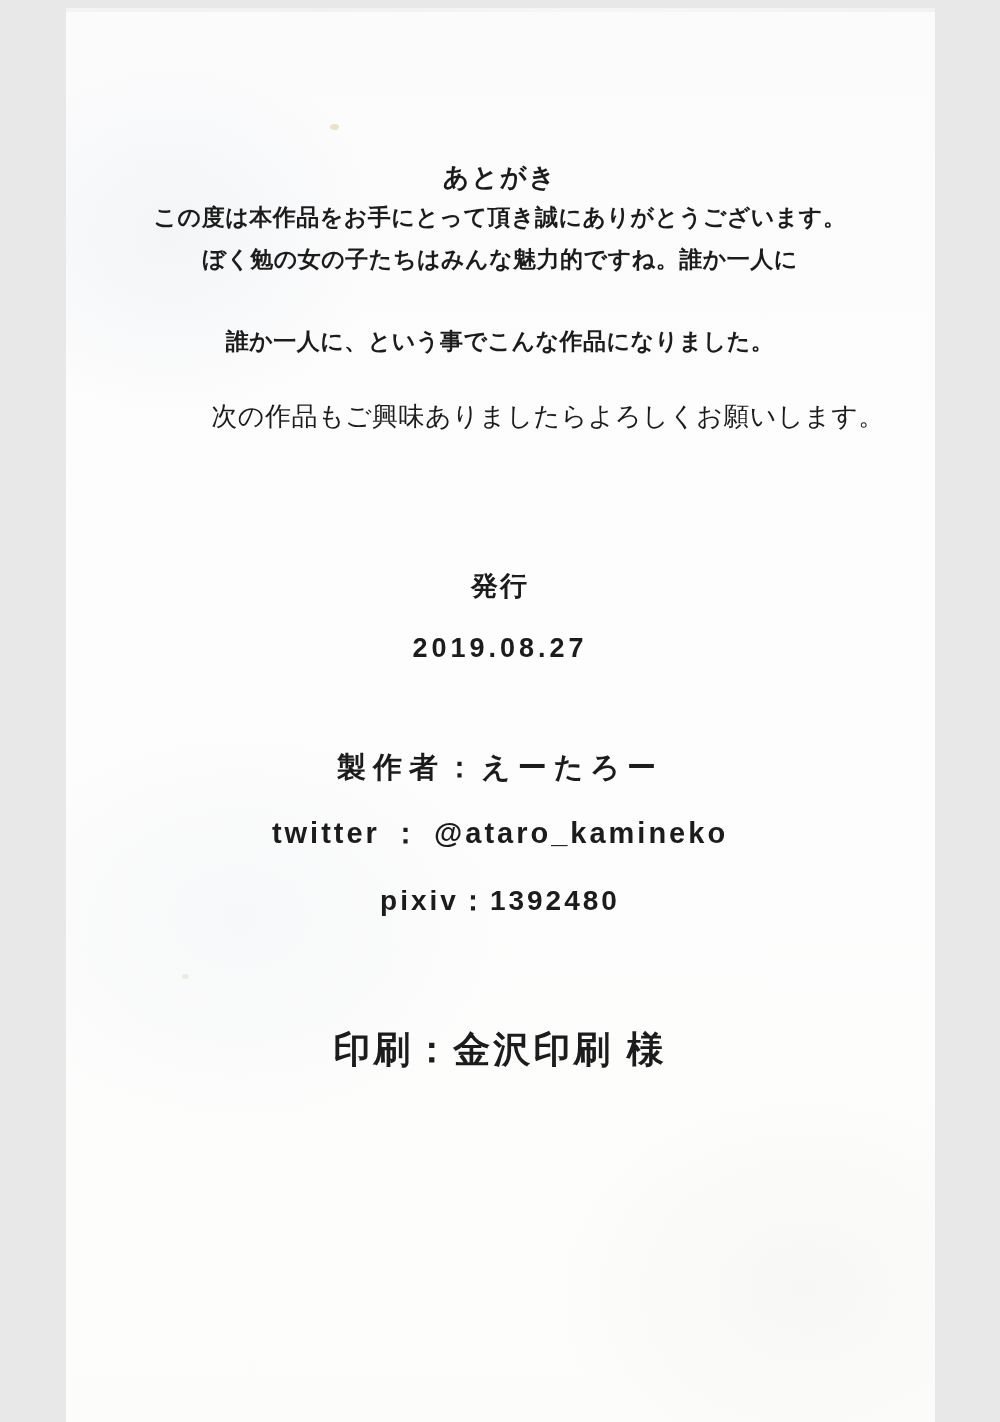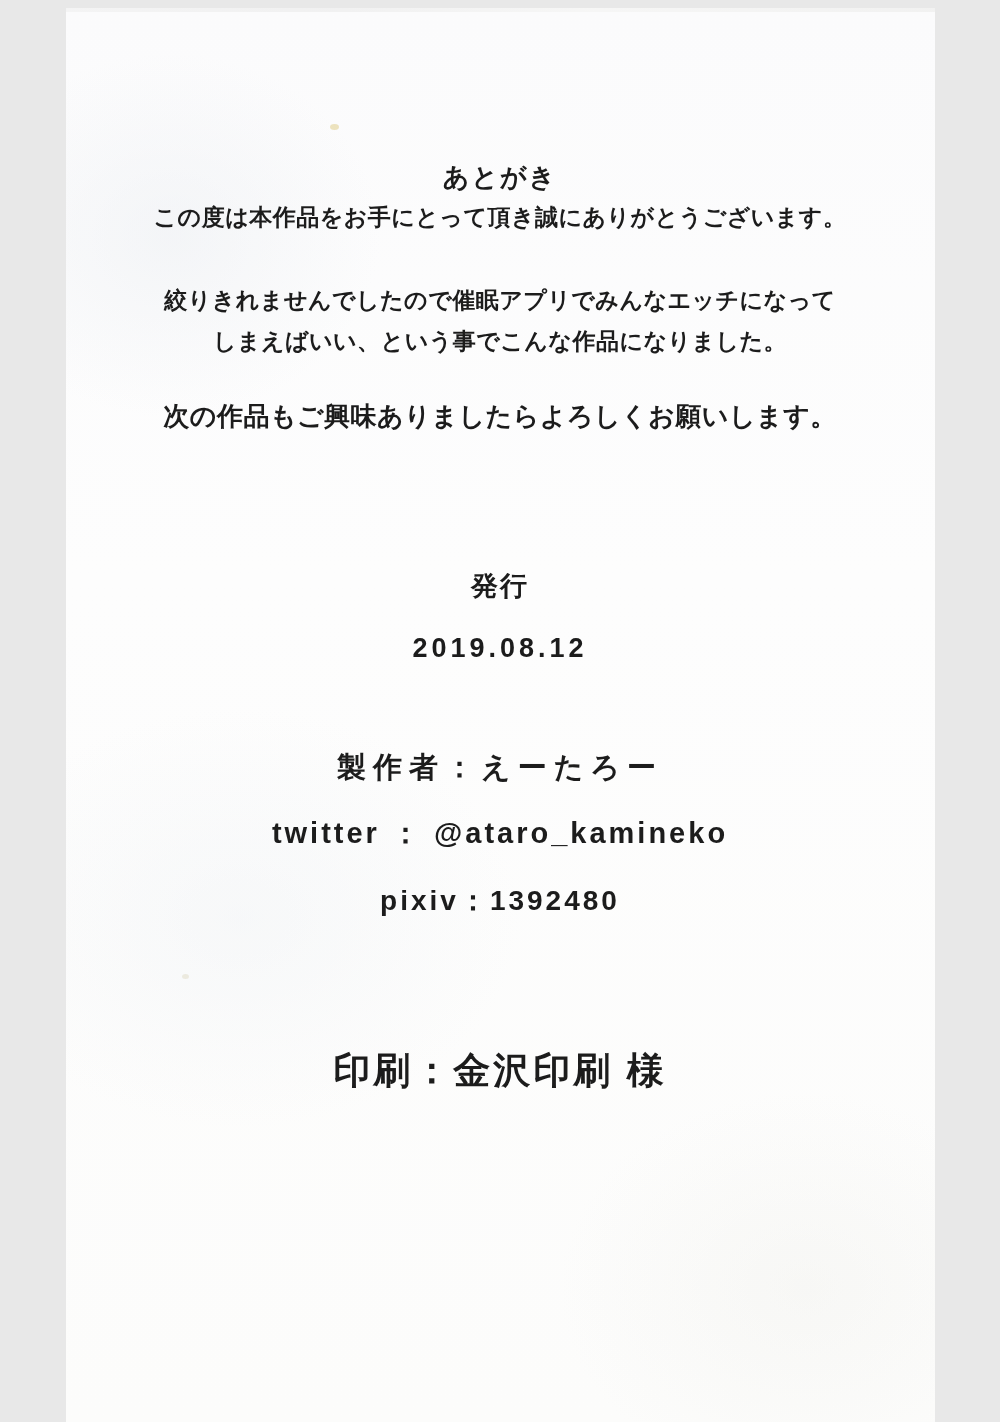--- a/index.html
+++ b/index.html
@@ -35,22 +35,23 @@
     font-weight: bold;
     letter-spacing: 0.5px;
   }
   .bl-0 { top: 194px; }
   .bl-1 { top: 236px; }
   .bl-2 { top: 277px; }
   .bl-3 { top: 318px; }
   .closing-line {
     top: 391px;
     font-size: 26px;
-    font-weight: bold;
+    font-weight: normal;
     letter-spacing: 0.5px;
+    padding-left: 48px;
   }
   .pub-heading {
     top: 560px;
     font-size: 27px;
     font-weight: bold;
     letter-spacing: 2px;
   }
   .pub-date {
     top: 625px;
     font-size: 27px;
@@ -77,21 +78,21 @@
     font-weight: bold;
     letter-spacing: 3px;
   }
   .pub-pixiv {
     top: 874px;
     font-size: 28px;
     font-weight: bold;
     letter-spacing: 3px;
   }
   .printing-line {
-    top: 1038px;
+    top: 1017px;
     font-size: 37px;
     font-weight: bold;
     letter-spacing: 3px;
   }
   .notice-line {
     top: 1188px;
     font-size: 24px;
     font-weight: bold;
     letter-spacing: 1px;
   }
@@ -139,27 +140,27 @@
 </head>
 <body>
 
 <div class="page">
   <div class="paper-texture"></div>
   <div class="scan-top-edge"></div>
 
   <div class="line afterword-title">あとがき</div>
 
   <div class="line body-line bl-0">この度は本作品をお手にとって頂き誠にありがとうございます。</div>
-  <div class="line body-line bl-2">絞りきれませんでしたので催眠アプリでみんなエッチになって</div>
-  <div class="line body-line bl-3">しまえばいい、という事でこんな作品になりました。</div>
+  <div class="line body-line bl-1">ぼく勉の女の子たちはみんな魅力的ですね。誰か一人に</div>
+  <div class="line body-line bl-3">誰か一人に、という事でこんな作品になりました。</div>
 
   <div class="line closing-line">次の作品もご興味ありましたらよろしくお願いします。</div>
 
   <div class="line pub-heading">発行</div>
-  <div class="line pub-date">2019.08.12</div>
+  <div class="line pub-date">2019.08.27</div>
   <div class="line pub-creator">製作者：えーたろー</div>
   <div class="line pub-twitter">twitter ： @ataro_kamineko</div>
   <div class="line pub-pixiv">pixiv：1392480</div>
 
   <div class="line printing-line">印刷：金沢印刷 様</div>
 
 
   <div class="speck-yellow"></div>
   <div class="speck-yellow-2"></div>
   <div class="corner-smudge"></div>

